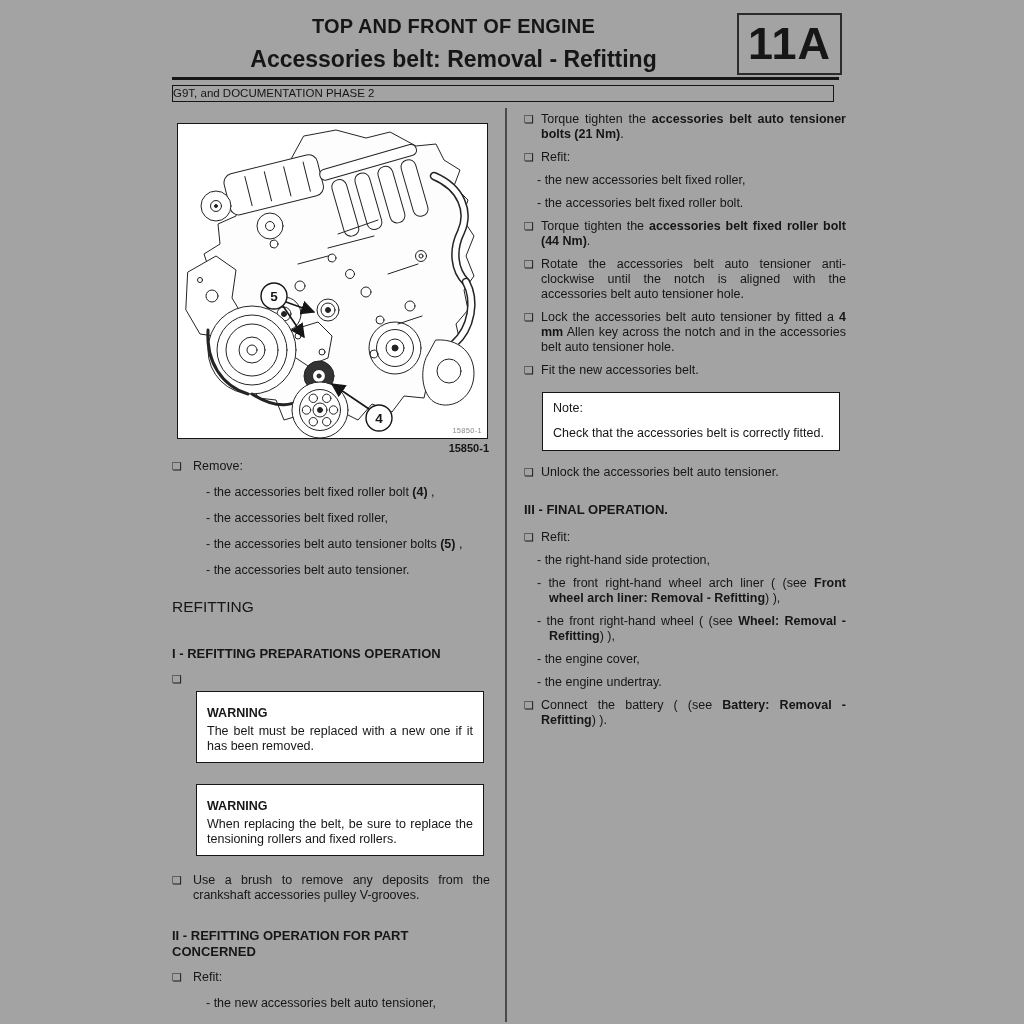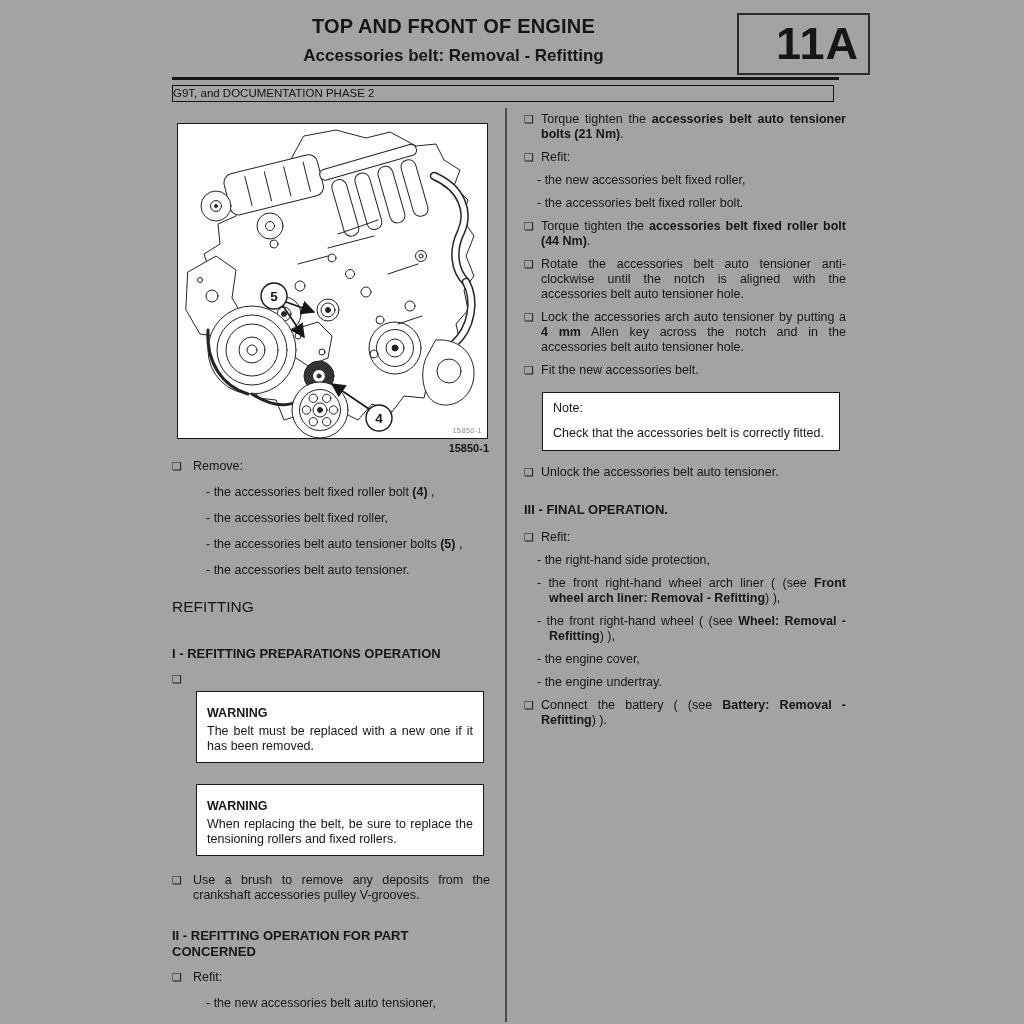--- a/index.html
+++ b/index.html
@@ -2,24 +2,24 @@
 <html><head>
 <meta charset="utf-8">
 <style>
   html,body { margin:0; padding:0; background:#ffffff; }
   body { width:1024px; height:1024px; font-family:"Liberation Sans", sans-serif; color:#161616; }
   .page { position:relative; width:1024px; height:1024px; background:#a3a3a3; overflow:hidden; }
 
   .title { position:absolute; left:172px; top:15px; width:563px; text-align:center;
            font-size:20px; font-weight:bold; letter-spacing:.2px; }
   .subtitle { position:absolute; left:172px; top:46px; width:563px; text-align:center;
-           font-size:17px; font-weight:bold; }
+           font-size:23px; font-weight:bold; }
   .code-box { position:absolute; left:737px; top:13px; width:101px; height:58px;
            border:2px solid #2b2b2b; display:flex; align-items:center; justify-content:center;
-           font-size:45px; font-weight:bold; letter-spacing:1px;padding-left:28px; }
+           font-size:45px; font-weight:bold; letter-spacing:1px; }
   .rule { position:absolute; left:172px; top:77px; width:667px; height:3px; background:#161616; }
   .variant { position:absolute; left:172px; top:85px; width:660px; height:15px;
            border:1.5px solid #161616; font-size:11.5px; line-height:15px; }
   .vdivider { position:absolute; left:505px; top:108px; width:2px; height:914px; background:#4a4a4a; }
 
   .figure { position:absolute; left:177px; top:123px; width:309px; height:314px; border:1.6px solid #161616; background:#fff; }
   .fig-ref-inner { position:absolute; right:5px; bottom:3px; font-size:7.5px; color:#8a8a8a; letter-spacing:.3px; }
   .fig-caption { position:absolute; left:177px; top:442px; width:312px; text-align:right;
            font-size:11px; font-weight:bold; }
 
@@ -243,21 +243,21 @@
       <span class="rowtext"><span>Torque tighten the </span><span class="b">accessories belt fixed roller bolt (44 Nm)</span><span>.</span></span>
     </div>
 
     <div class="row">
       <span class="glyph">❏</span>
       <span class="rowtext">Rotate the accessories belt auto tensioner anti-clockwise until the notch is aligned with the accessories belt auto tensioner hole.</span>
     </div>
 
     <div class="row">
       <span class="glyph">❏</span>
-      <span class="rowtext"><span>Lock the accessories arch auto tensioner by putting a </span><span class="b">4 mm</span><span> Allen key across the notch and in the accessories belt auto tensioner hole.</span></span>
+      <span class="rowtext"><span>Lock the accessories belt auto tensioner by fitted a </span><span class="b">4 mm</span><span> Allen key across the notch and in the accessories belt auto tensioner hole.</span></span>
     </div>
 
     <div class="row">
       <span class="glyph">❏</span>
       <span class="rowtext">Fit the new accessories belt.</span>
     </div>
 
     <div class="notebox">
       <div class="ntitle">Note:</div>
       <div>Check that the accessories belt is correctly fitted.</div>

